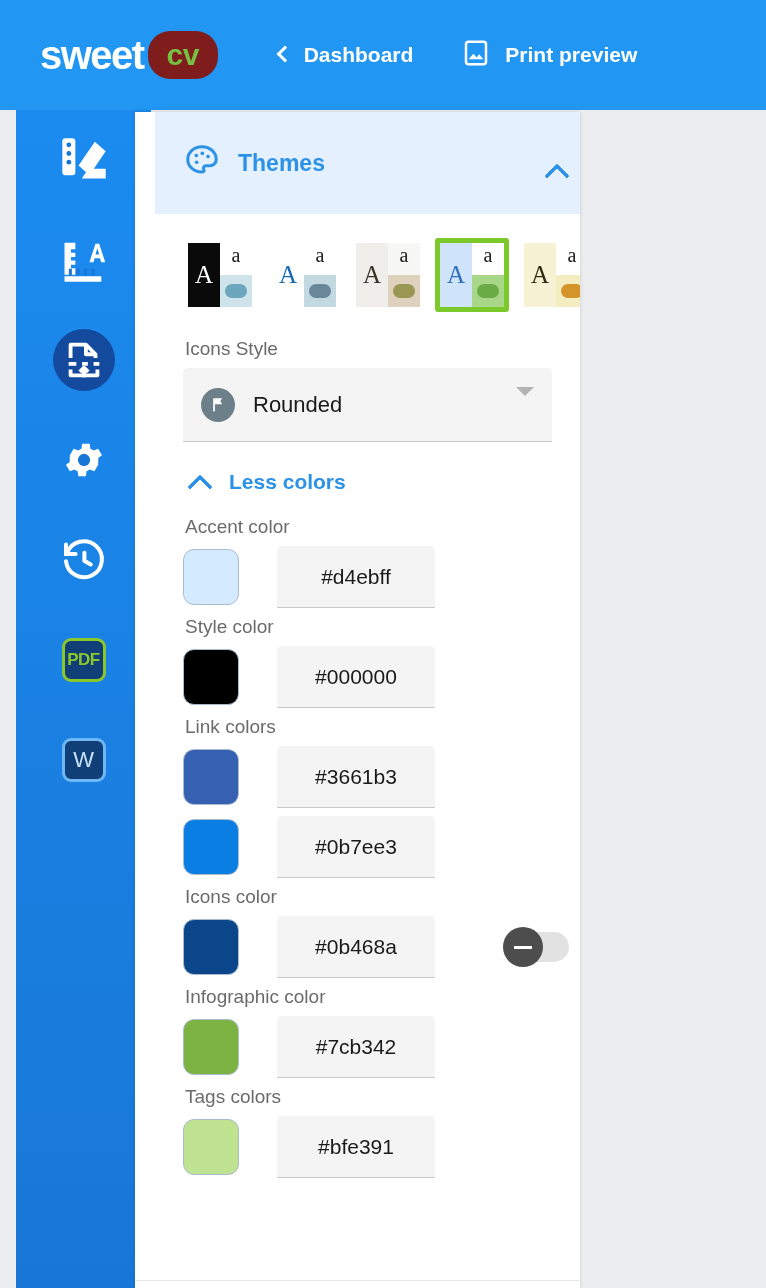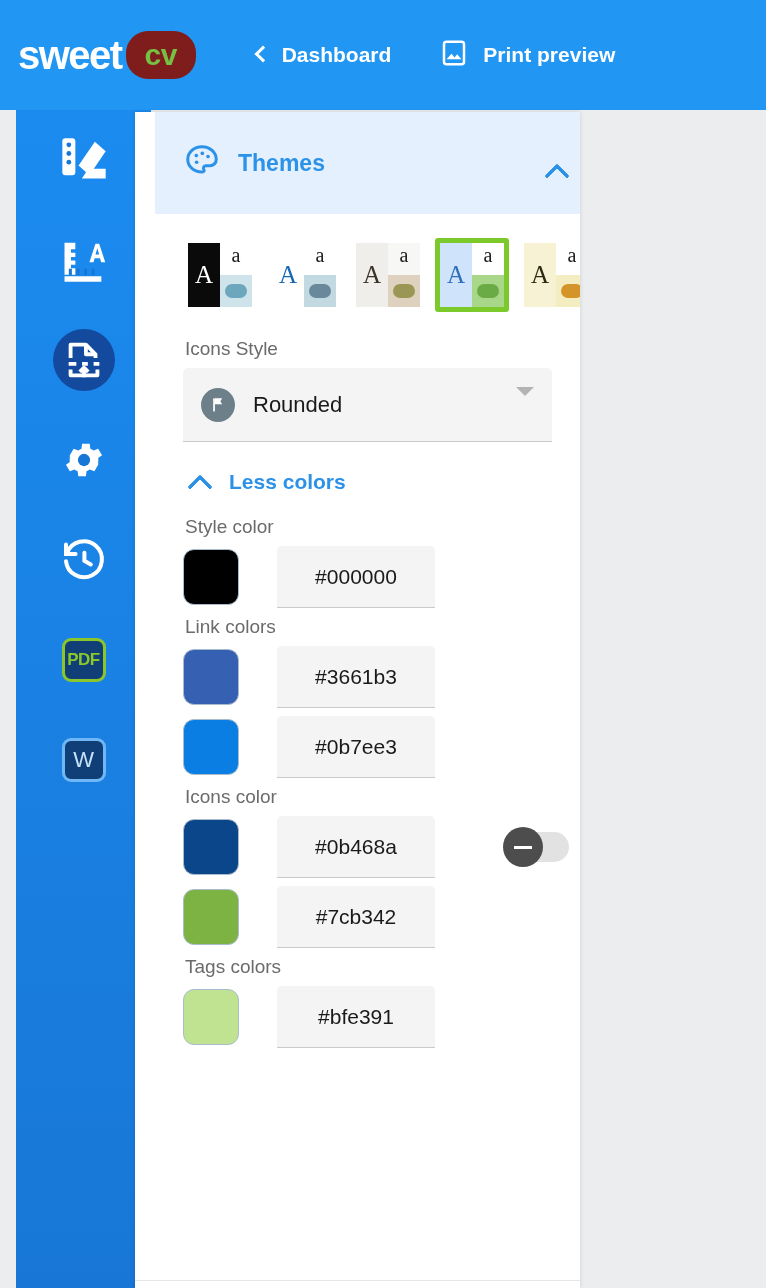--- a/index.html
+++ b/index.html
@@ -11,21 +11,21 @@
     overflow:hidden;
     position:relative;
   }
 
   
   #topbar {
     position:absolute; top:0; left:0; width:766px; height:110px;
     background:#2196f3;
     display:flex; align-items:center;
   }
-  #logo { margin-left:18px; display:flex; align-items:center; }
+  #logo { margin-left:40px; display:flex; align-items:center; }
   #logo-word {
     color:#ffffff; font-size:40px; font-weight:bold;
     letter-spacing:-1.5px; line-height:1;
   }
   #logo-pill {
     width:70px; height:48px; background:#7f1d1d;
     border-radius:22px; margin-left:4px;
     display:flex; align-items:center; justify-content:center;
   }
   #logo-pill-text {
@@ -389,20 +389,27 @@
       </span>
     </div>
 
     <div id="less-colors">
       <span class="chev-up"></span>
       <span id="less-colors-label">Less colors</span>
     </div>
 
     <div id="color-groups">
         <div class="color-group">
+          <div class="field-label">Accent color</div>
+          <div class="color-row">
+            <div class="color-chip" style="background: rgb(212, 235, 255);"></div>
+            <input class="color-input" type="text" value="#d4ebff" style="">
+          </div>
+        </div>
+        <div class="color-group">
           <div class="field-label">Style color</div>
           <div class="color-row">
             <div class="color-chip" style="background: rgb(0, 0, 0);"></div>
             <input class="color-input" type="text" value="#000000" style="">
           </div>
         </div>
         <div class="color-group">
           <div class="field-label">Link colors</div>
           <div class="color-row">
             <div class="color-chip" style="background: rgb(54, 97, 179);"></div>
@@ -419,20 +426,21 @@
             <div class="color-chip" style="background: rgb(11, 70, 138);"></div>
             <input class="color-input" type="text" value="#0b468a" style="">
             <div class="toggle">
               <div class="toggle-thumb">
                 <i></i>
               </div>
             </div>
           </div>
         </div>
         <div class="color-group">
+          <div class="field-label">Infographic color</div>
           <div class="color-row">
             <div class="color-chip" style="background: rgb(124, 179, 66);"></div>
             <input class="color-input" type="text" value="#7cb342" style="">
           </div>
         </div>
         <div class="color-group">
           <div class="field-label">Tags colors</div>
           <div class="color-row">
             <div class="color-chip" style="background: rgb(191, 227, 145);"></div>
             <input class="color-input" type="text" value="#bfe391" style="">

